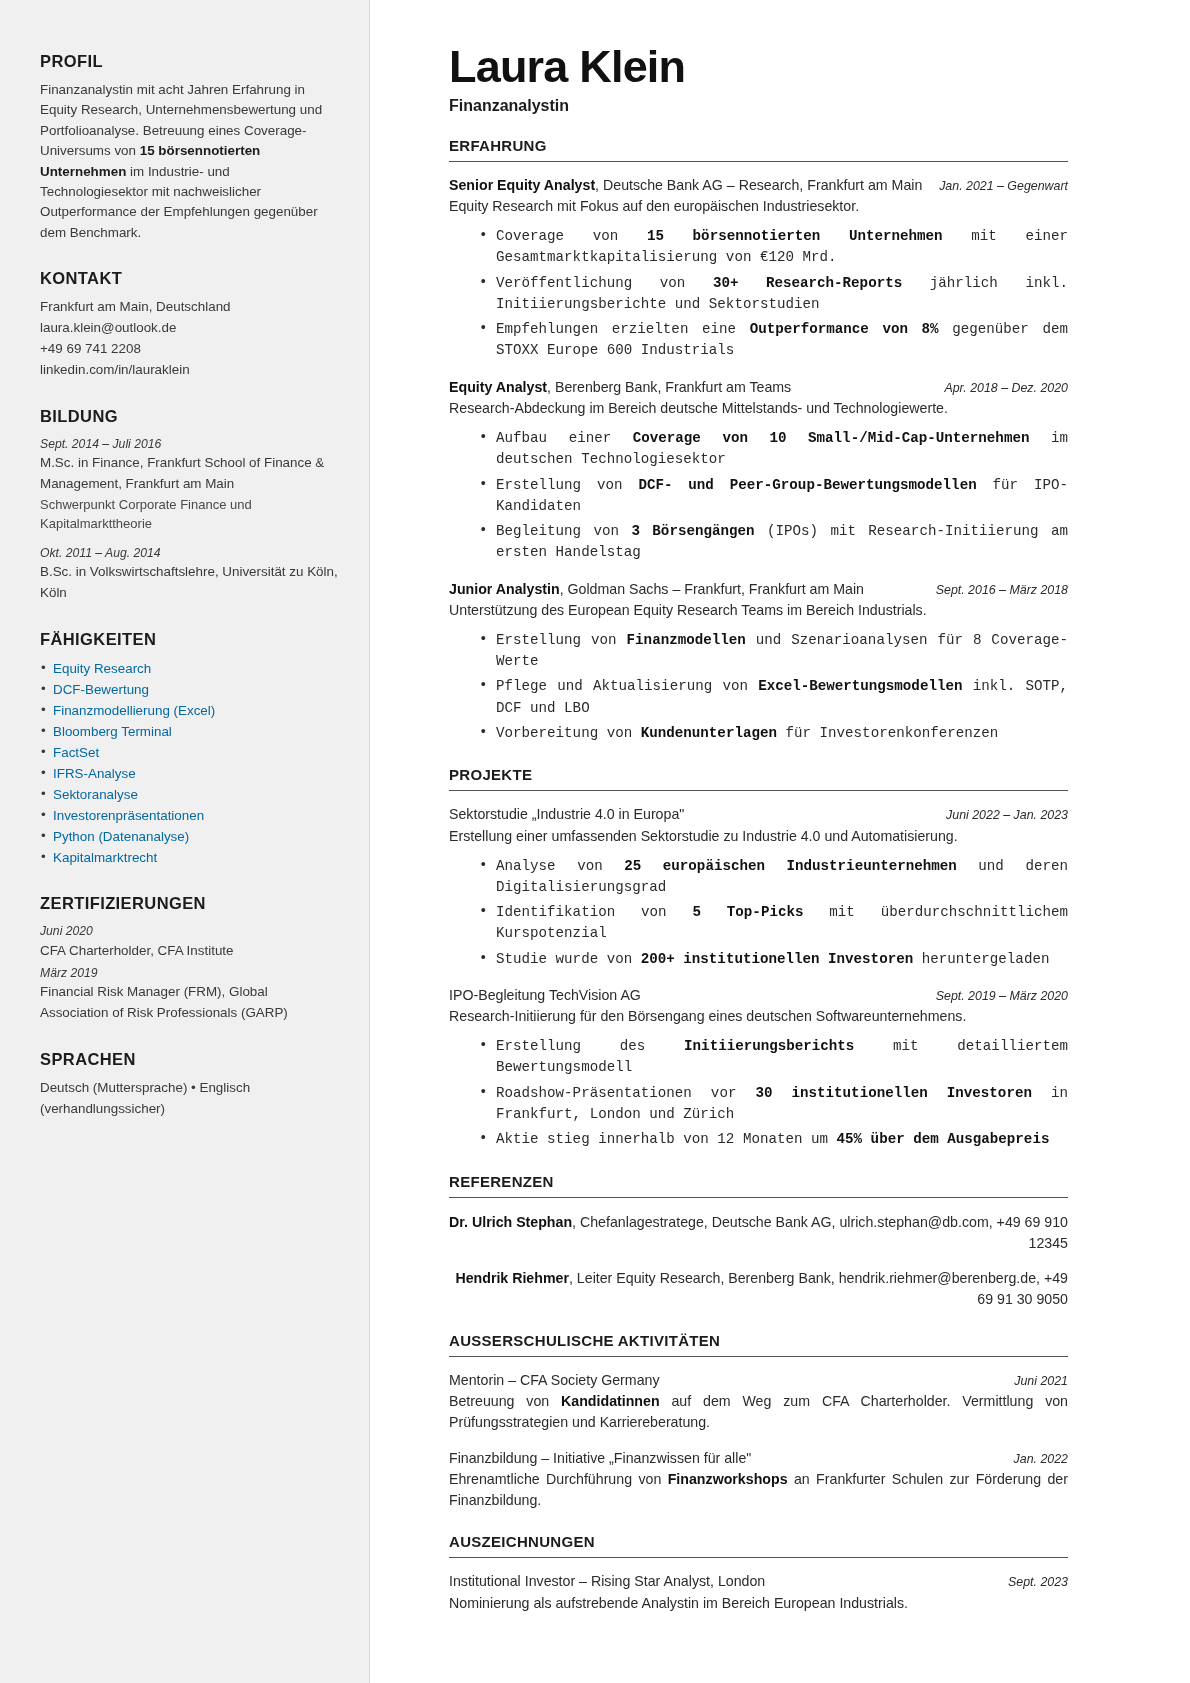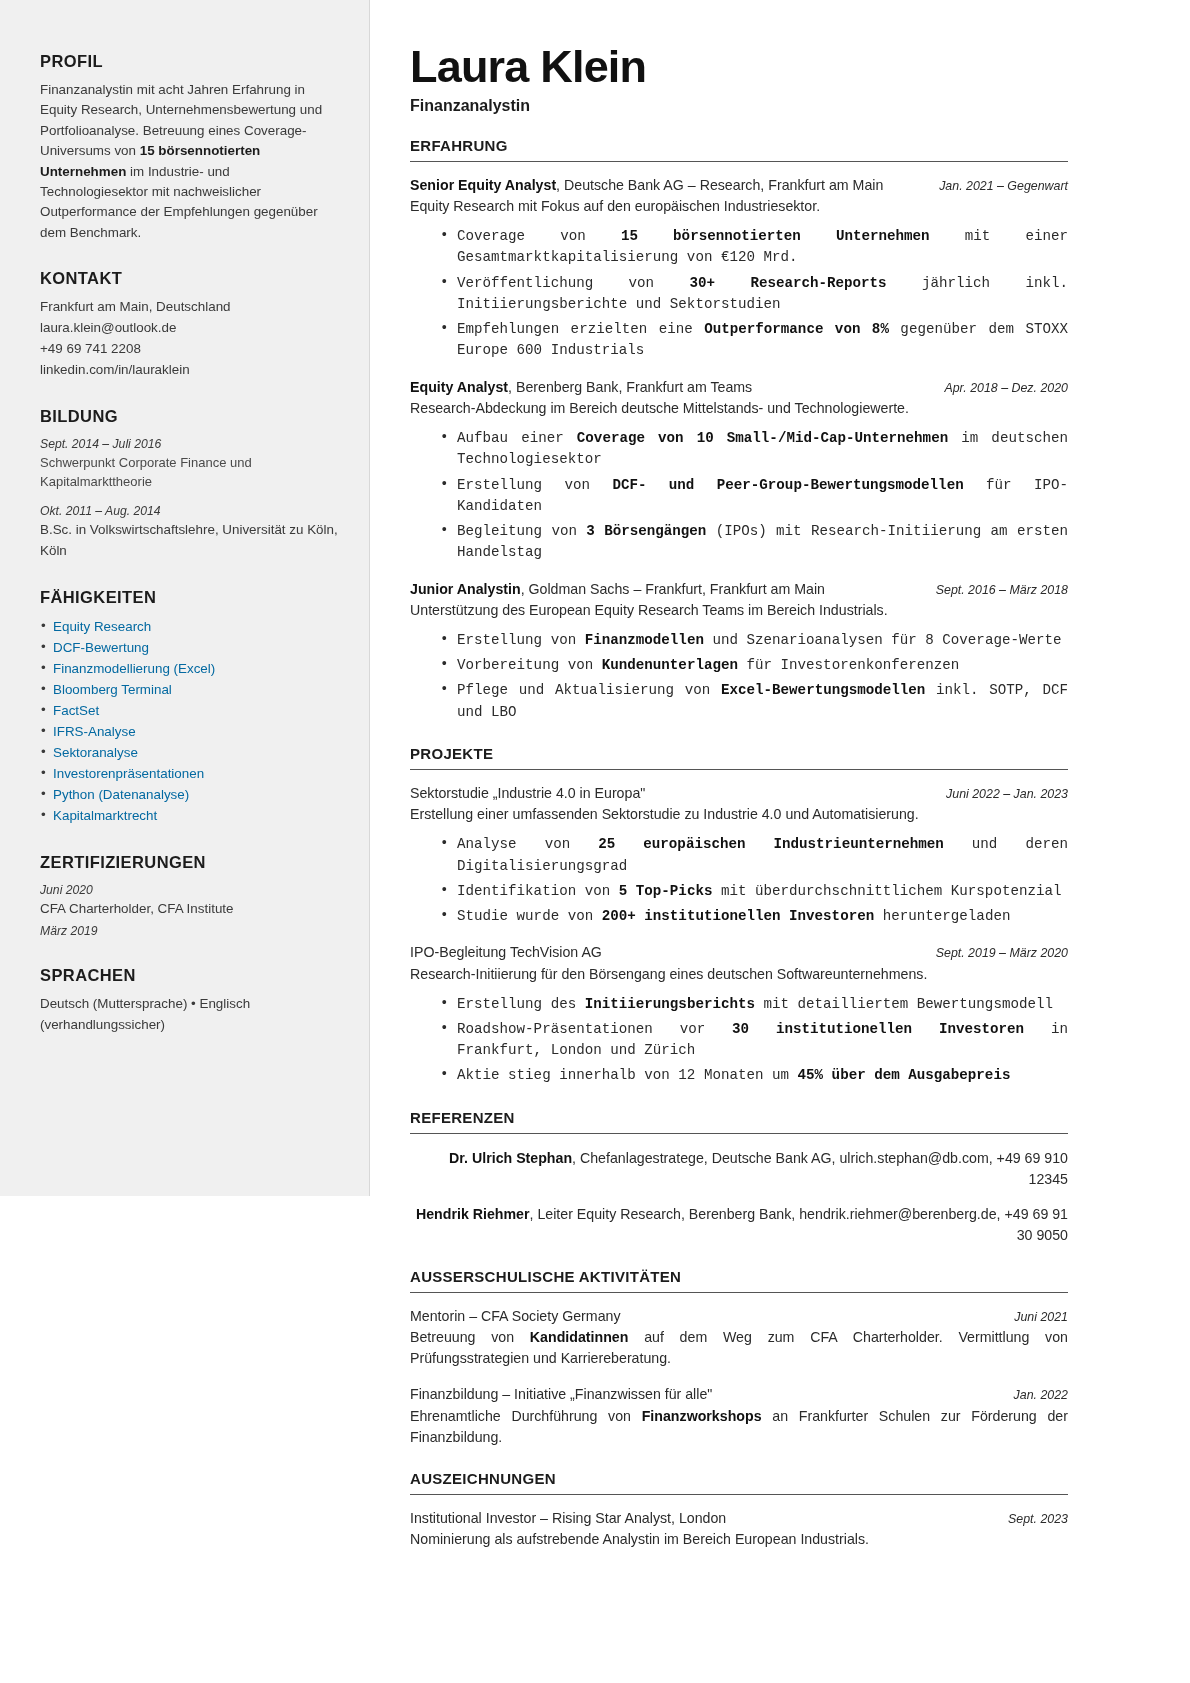--- a/index.html
+++ b/index.html
@@ -5,21 +5,21 @@
   * { box-sizing: border-box; }
   html, body { margin: 0; padding: 0; }
   body {
     width: 1190px;
     height: 1683px;
     background: #ffffff;
     font-family: "Liberation Sans", sans-serif;
     color: #262626;
     overflow: hidden;
   }
-  .page { display: flex; width: 1190px; height: 1196px; }
+  .page { display: flex; width: 1190px; height: 1683px; gap: 39px; }
 
   
   .sidebar {
     width: 370px;
     flex: 0 0 370px;
     background: #f0f0f0;
     border-right: 1px solid #d8d8d8;
     padding: 52px 30px 0 40px;
   }
   .side-h {
@@ -184,20 +184,21 @@
       <div class="side-line">Frankfurt am Main, Deutschland</div>
       <div class="side-line">laura.klein@outlook.de</div>
       <div class="side-line">+49 69 741 2208</div>
       <div class="side-line">linkedin.com/in/lauraklein</div>
     </div>
 
     <div class="side-block">
       <h2 class="side-h">BILDUNG</h2>
       <div class="edu-item">
         <div class="side-date">Sept. 2014 – Juli 2016</div>
+        <div class="side-line">M.Sc. in Finance, Frankfurt School of Finance &amp; Management, Frankfurt am Main</div>
         <div class="side-sub">Schwerpunkt Corporate Finance und Kapitalmarkttheorie</div>
       </div>
       <div class="edu-item">
         <div class="side-date">Okt. 2011 – Aug. 2014</div>
         <div class="side-line">B.Sc. in Volkswirtschaftslehre, Universität zu Köln, Köln</div>
       </div>
     </div>
 
     <div class="side-block">
       <h2 class="side-h">FÄHIGKEITEN</h2>
@@ -216,20 +217,21 @@
     </div>
 
     <div class="side-block">
       <h2 class="side-h">ZERTIFIZIERUNGEN</h2>
       <div class="cert-item">
         <div class="side-date">Juni 2020</div>
         <div class="side-line">CFA Charterholder, CFA Institute</div>
       </div>
       <div class="cert-item">
         <div class="side-date">März 2019</div>
+        <div class="side-line">Financial Risk Manager (FRM), Global Association of Risk Professionals (GARP)</div>
       </div>
     </div>
 
     <div class="side-block">
       <h2 class="side-h">SPRACHEN</h2>
       <div class="side-line">Deutsch (Muttersprache) • Englisch (verhandlungssicher)</div>
     </div>
 
   </aside>
 
@@ -269,22 +271,22 @@
       </div>
 
       <div class="entry">
         <div class="entry-head">
           <div class="entry-title"><b>Junior Analystin</b><span>, Goldman Sachs – Frankfurt, Frankfurt am Main</span></div>
           <div class="entry-date">Sept. 2016 – März 2018</div>
         </div>
         <p class="entry-desc">Unterstützung des European Equity Research Teams im Bereich Industrials.</p>
         <ul class="bullets">
           <li><span>Erstellung von </span><b>Finanzmodellen</b><span> und Szenarioanalysen für 8 Coverage-Werte</span></li>
+          <li><span>Pflege und Aktualisierung von </span><b>Excel-Bewertungsmodellen</b><span> inkl. SOTP, DCF und LBO</span></li>
           <li><span>Vorbereitung von </span><b>Kundenunterlagen</b><span> für Investorenkonferenzen</span></li>
-          <li><span>Pflege und Aktualisierung von </span><b>Excel-Bewertungsmodellen</b><span> inkl. SOTP, DCF und LBO</span></li>
         </ul>
       </div>
     </section>
 
     <section class="section">
       <h2 class="sec-h">PROJEKTE</h2>
       <hr class="sec-rule">
 
       <div class="entry">
         <div class="entry-head">

